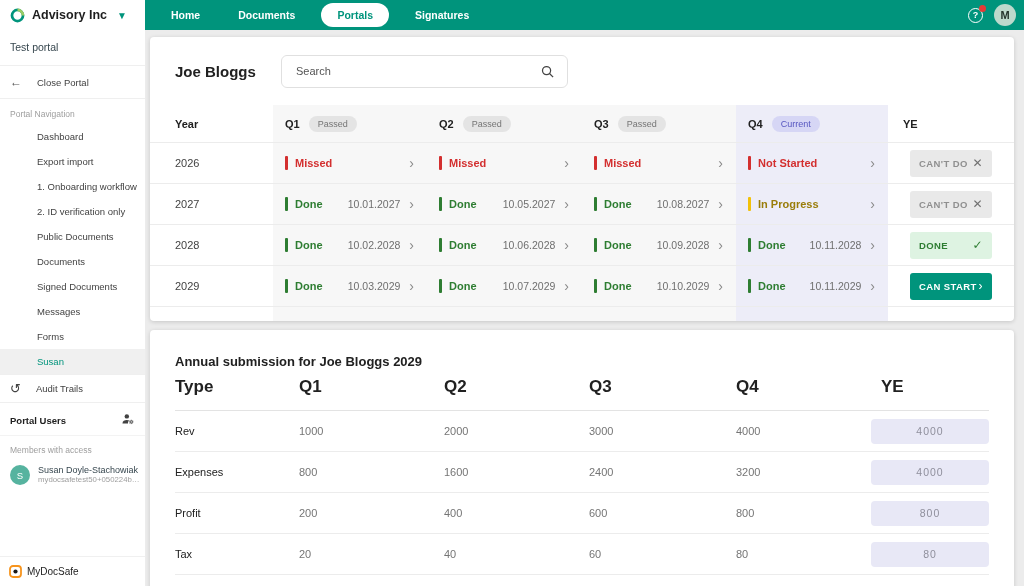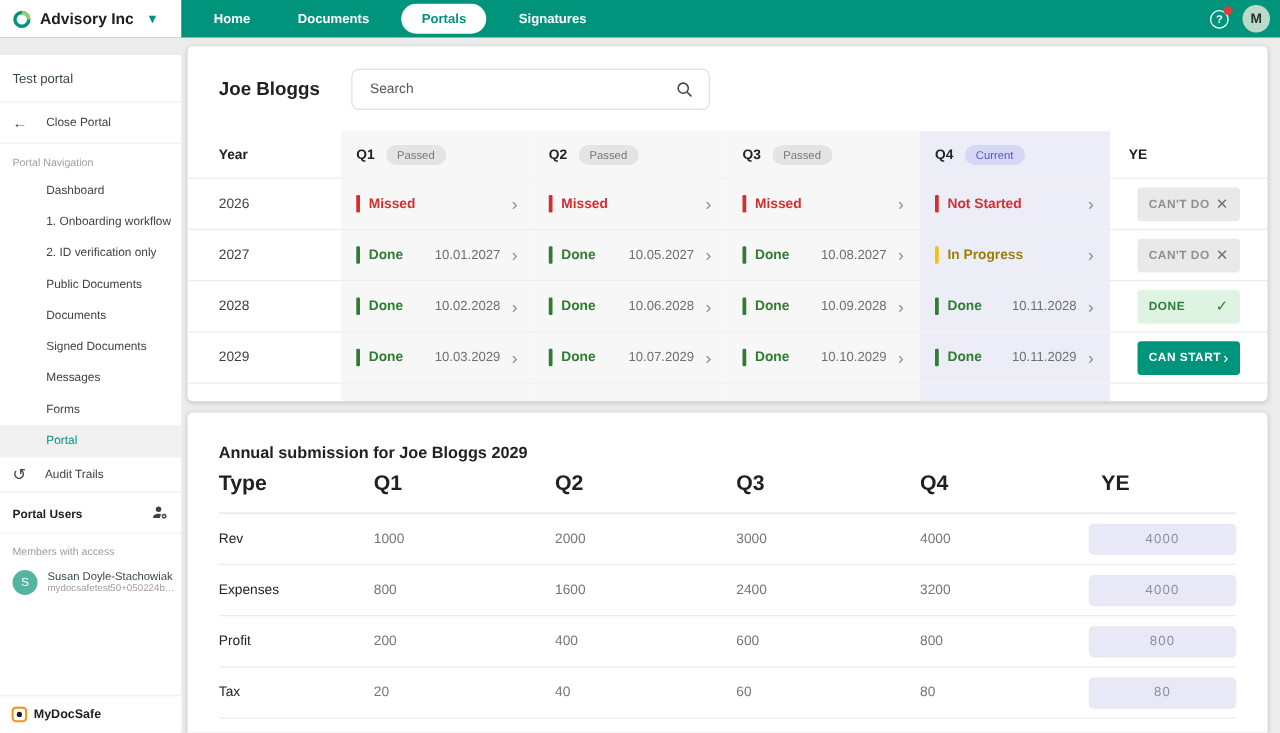--- a/index.html
+++ b/index.html
@@ -17,38 +17,38 @@
   .brandbox .chev-down{color:var(--teal);font-size:10px;margin-left:4px}
   .tabs{display:flex;align-items:center}
   .tab{color:#fff;font-size:10.5px;font-weight:bold;margin-left:14px;padding:5px 12px;cursor:pointer;border-radius:14px}
   .tab.active{background:#fff;color:var(--teal);padding:6px 16px}
   .top-right{margin-left:auto;display:flex;align-items:center;gap:11px;padding-right:8px}
   .help{width:15px;height:15px;border:1.5px solid #fff;border-radius:50%;color:#fff;font-size:9px;font-weight:bold;display:flex;align-items:center;justify-content:center;position:relative;cursor:pointer}
   .help .dot{position:absolute;top:-4px;right:-4px;width:7px;height:7px;border-radius:50%;background:#e53935}
   .avatar{width:22px;height:22px;border-radius:50%;background:#bdd9cc;color:#24342c;font-size:11px;font-weight:bold;display:flex;align-items:center;justify-content:center;cursor:pointer}
 
   
-  .sidebar{position:fixed;top:44px;left:0;width:145px;bottom:0;background:#fff;z-index:10}
+  .sidebar{position:fixed;top:28px;left:0;width:145px;bottom:0;background:#fff;z-index:10}
   .portal-name{padding:13px 10px 12px;font-size:10.5px;color:#37474f;border-bottom:1px solid #efefef}
   .close-row{display:flex;align-items:center;gap:15px;padding:9px 10px;border-bottom:1px solid #efefef;color:#424242;font-size:9.5px;cursor:pointer}
   .close-row .arr{font-size:12px;color:#555}
   .nav-heading{padding:10px 10px 5px;color:#9e9e9e;font-size:8.5px}
   .nav-item{padding:7px 8px 7px 37px;color:#424242;font-size:9.5px;cursor:pointer}
   .nav-item.active{background:#f0f0f0;color:var(--teal)}
   .sb-div{border-top:1px solid #efefef}
   .audit-row{display:flex;align-items:center;gap:15px;padding:8px 10px;font-size:9.5px;color:#424242;cursor:pointer}
   .audit-row .hist{font-size:13px;color:#424242;line-height:10px}
   .pu-row{display:flex;align-items:flex-end;justify-content:space-between;padding:9px 10px;font-size:9.5px;font-weight:bold;color:#212121}
   .members-heading{padding:9px 10px 6px;color:#9e9e9e;font-size:8.5px;border-top:1px solid #f3f3f3}
   .member{display:flex;gap:8px;padding:4px 10px;align-items:flex-start;cursor:pointer}
   .m-avatar{width:20px;height:20px;border-radius:50%;background:#56b39f;color:#fff;font-size:9.5px;display:flex;align-items:center;justify-content:center;flex-shrink:0}
   .m-name{font-size:9px;color:#37474f}
   .m-email{font-size:7.8px;color:#9e9e9e;white-space:nowrap;overflow:hidden;text-overflow:ellipsis;max-width:104px}
   .sb-footer{position:absolute;bottom:0;left:0;right:0;display:flex;align-items:center;gap:5px;padding:8px 9px;background:#fff;border-top:1px solid #f0f0f0}
-  .sb-footer .brand-text{font-size:10px;font-weight:bold;color:#1d1d1d}
+  .sb-footer .brand-text{font-size:10px;font-weight:normal;color:#1d1d1d}
 
   
   .main{position:fixed;left:145px;top:30px;right:0;bottom:0;background:#ececec;padding:7px 10px 0 5px;overflow:hidden}
   .card{background:#fff;border-radius:4px;box-shadow:0 1px 4px rgba(0,0,0,.16)}
   .card1{margin-bottom:9px;overflow:hidden}
   .card1-header{height:68px;display:flex;align-items:center;padding:0 25px}
   .client-name{font-size:15px;font-weight:bold;color:#212121;width:106px}
   .searchbox{width:287px;height:33px;border:1px solid #e0e0e0;border-radius:6px;display:flex;align-items:center;padding:0 12px;background:#fff}
   .searchbox input{border:0;outline:0;flex:1;font-size:11px;color:#424242;background:transparent}
   .searchbox input::placeholder{color:#424242;opacity:.9}
@@ -122,28 +122,29 @@
 
 <div class="sidebar">
   <div class="portal-name">Test portal</div>
   <div class="close-row">
     <span class="arr">←</span>
     <span>Close Portal</span>
   </div>
   <div class="nav-heading">Portal Navigation</div>
   <div id="sb-nav">
       <div class="nav-item">Dashboard</div>
+      <div class="nav-item">Export import</div>
       <div class="nav-item">1. Onboarding workflow</div>
       <div class="nav-item">2. ID verification only</div>
       <div class="nav-item">Public Documents</div>
       <div class="nav-item">Documents</div>
       <div class="nav-item">Signed Documents</div>
       <div class="nav-item">Messages</div>
       <div class="nav-item">Forms</div>
-      <div class="nav-item active">Portal</div>
+      <div class="nav-item active">Susan</div>
     </div>
   <div class="sb-div"></div>
   <div class="audit-row">
     <span class="hist">↺</span>
     <span>Audit Trails</span>
   </div>
   <div class="sb-div"></div>
   <div class="pu-row">
     <span>Portal Users</span>
     <svg width="14" height="14" viewBox="0 0 24 24">

